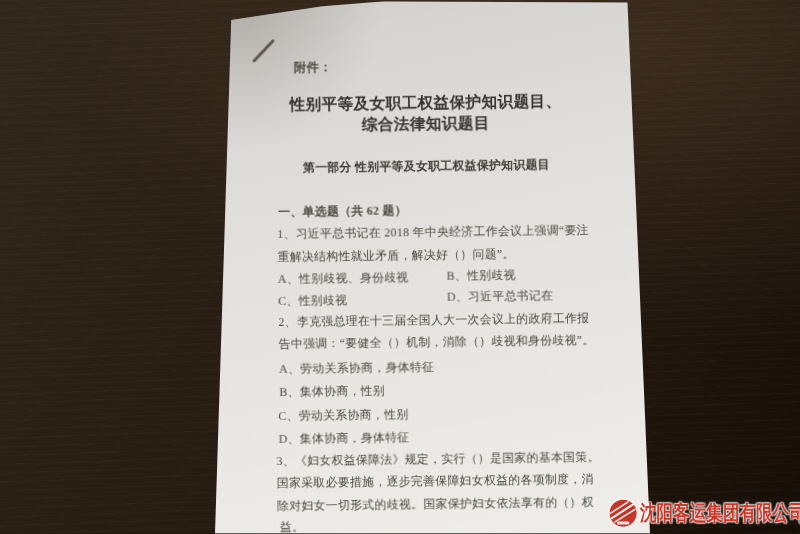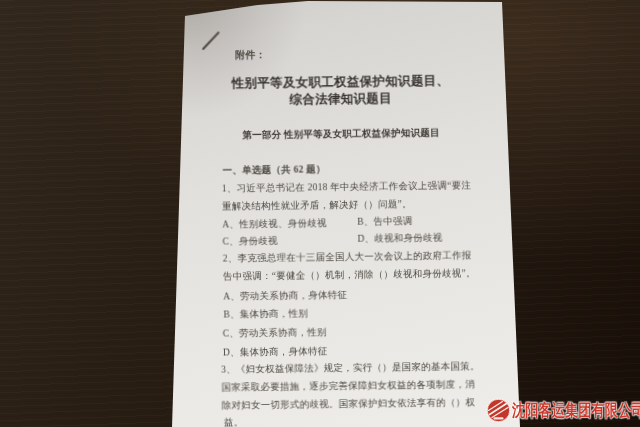--- a/index.html
+++ b/index.html
@@ -78,23 +78,23 @@
   <div class="line title title1">性别平等及女职工权益保护知识题目、</div>
   <div class="line title title2">综合法律知识题目</div>
 
   <div class="line section">第一部分 性别平等及女职工权益保护知识题目</div>
 
   <div class="line qtype">一、单选题（共 62 题）</div>
 
   <div class="line" style="left:222px;top:181px">1、习近平总书记在 2018 年中央经济工作会议上强调“要注</div>
   <div class="line" style="left:222px;top:199px">重解决结构性就业矛盾，解决好（）问题”。</div>
   <div class="line" style="left:222px;top:217px">A、性别歧视、身份歧视</div>
-  <div class="line" style="left:357px;top:216px">B、告中强调</div>
-  <div class="line" style="left:222px;top:234px">C、身份歧视</div>
-  <div class="line" style="left:357px;top:233px">D、歧视和身份歧视</div>
+  <div class="line" style="left:357px;top:216px">B、性别歧视</div>
+  <div class="line" style="left:222px;top:234px">C、性别歧视</div>
+  <div class="line" style="left:357px;top:233px">D、习近平总书记在</div>
 
   <div class="line" style="left:222px;top:251px">2、李克强总理在十三届全国人大一次会议上的政府工作报</div>
   <div class="line" style="left:222px;top:269px">告中强调：“要健全（）机制，消除（）歧视和身份歧视”。</div>
   <div class="line" style="left:222px;top:289px">A、劳动关系协商，身体特征</div>
   <div class="line" style="left:222px;top:307px">B、集体协商，性别</div>
   <div class="line" style="left:221px;top:326px">C、劳动关系协商，性别</div>
   <div class="line" style="left:221px;top:345px">D、集体协商，身体特征</div>
 
   <div class="line" style="left:219px;top:362px">3、《妇女权益保障法》规定，实行（）是国家的基本国策。</div>
   <div class="line" style="left:219px;top:380px">国家采取必要措施，逐步完善保障妇女权益的各项制度，消</div>

